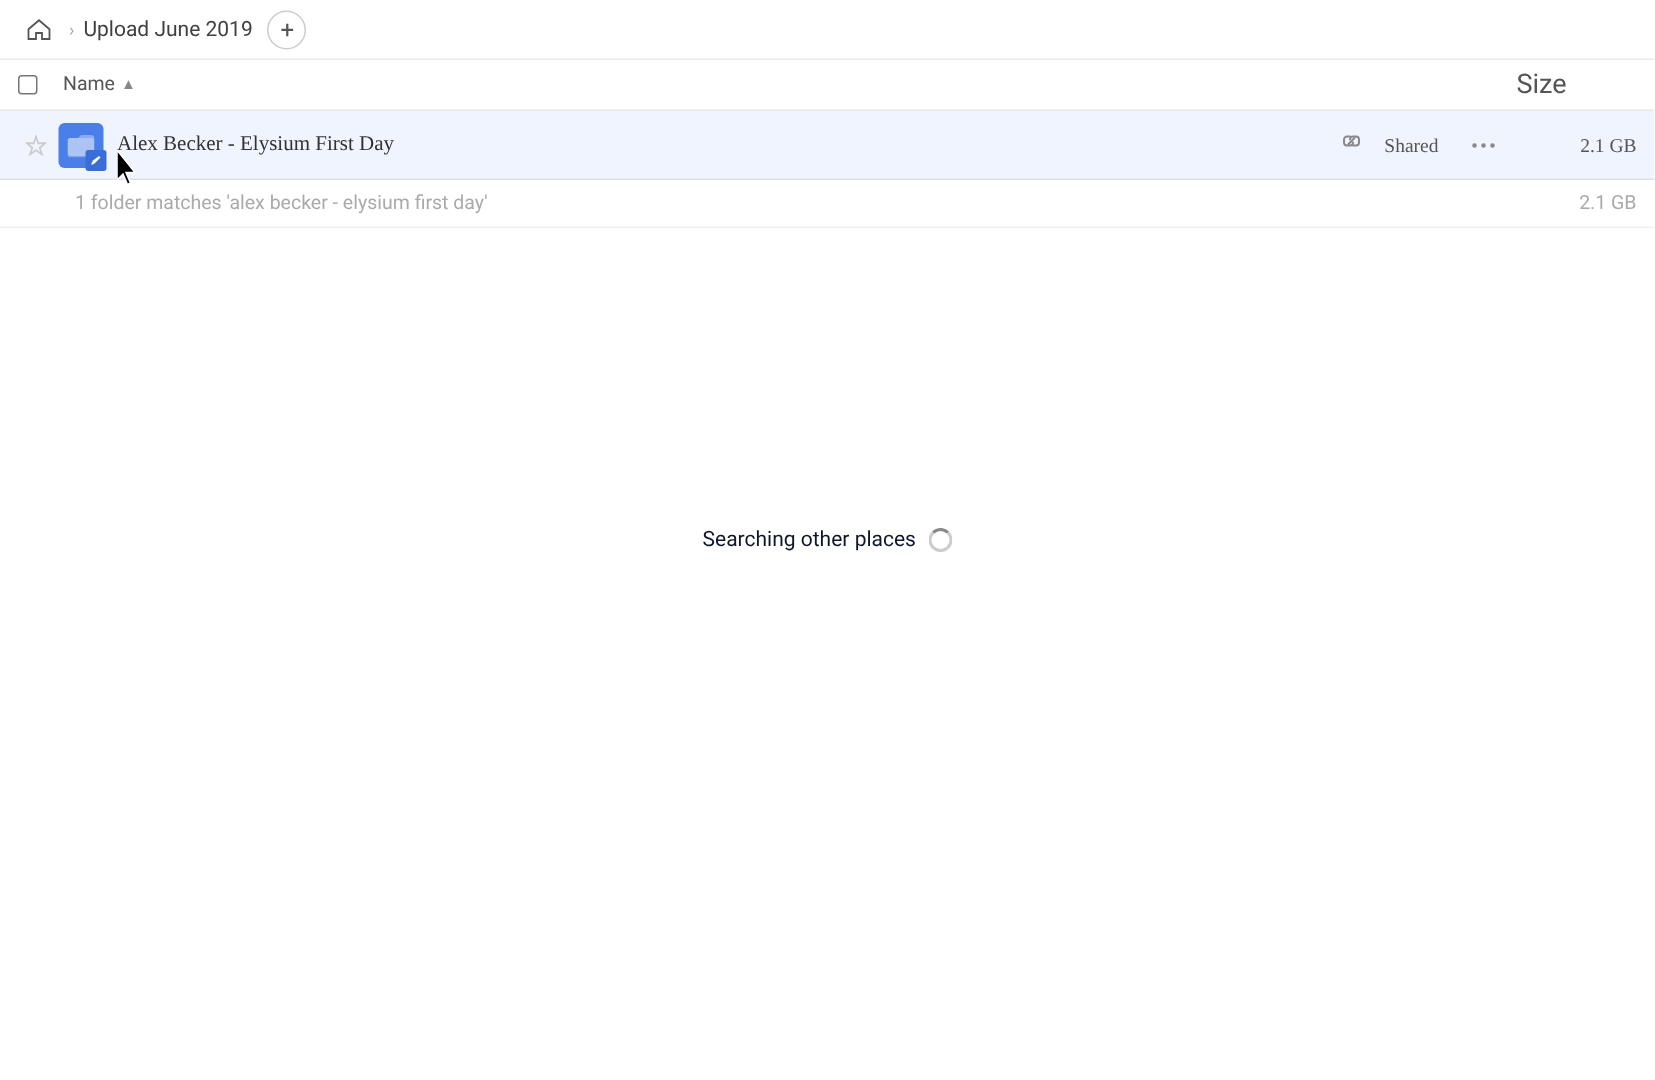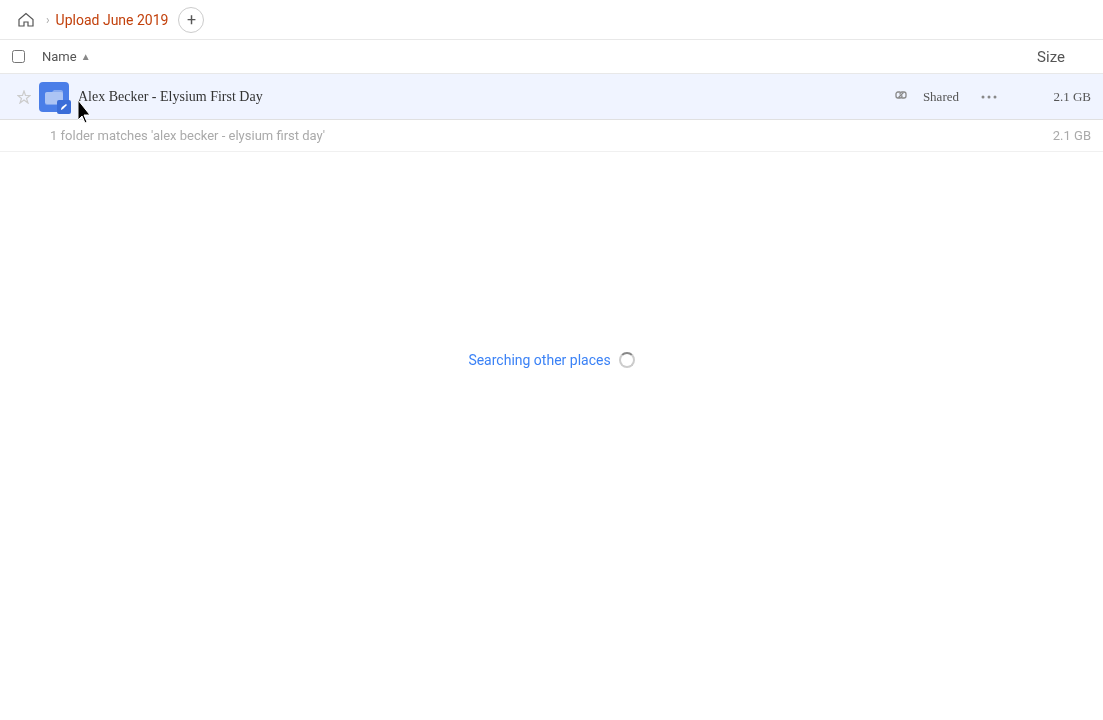--- a/index.html
+++ b/index.html
@@ -32,21 +32,21 @@
       cursor: pointer;
       color: #555;
     }
     .breadcrumb-chevron {
       color: #aaa;
       font-size: 12px;
       margin: 0 2px;
     }
     .breadcrumb-title {
       font-size: 14px;
-      color: #c2410c;
+      color: #404040;
       font-weight: 400;
     }
     .breadcrumb-add-btn {
       width: 26px;
       height: 26px;
       border: 1px solid #ccc;
       border-radius: 50%;
       display: flex;
       align-items: center;
       justify-content: center;
@@ -80,23 +80,23 @@
       color: #555;
       font-size: 13px;
       text-align: right;
     }
     .col-name-arrow {
       font-size: 10px;
       color: #888;
     }
     .col-size {
       width: 80px;
-      text-align: center;
-      color: #555;
-      font-size: 15px;
+      text-align: left;
+      color: #555;
+      font-size: 18px;
     }
 
     
     .file-row {
       display: flex;
       align-items: center;
       padding: 0 12px;
       height: 46px;
       background: #f0f4ff;
       border-bottom: 1px solid #e0e0e0;
@@ -202,21 +202,21 @@
       color: #aaa;
       font-size: 13px;
     }
 
     
     .searching-other-places {
       display: flex;
       align-items: center;
       justify-content: center;
       margin-top: 200px;
-      color: #3b82f6;
+      color: #0f172a;
       font-size: 14px;
       gap: 8px;
     }
     .spinner {
       width: 16px;
       height: 16px;
       border: 2px solid #ccc;
       border-top-color: #888;
       border-radius: 50%;
       animation: spin 0.8s linear infinite;

